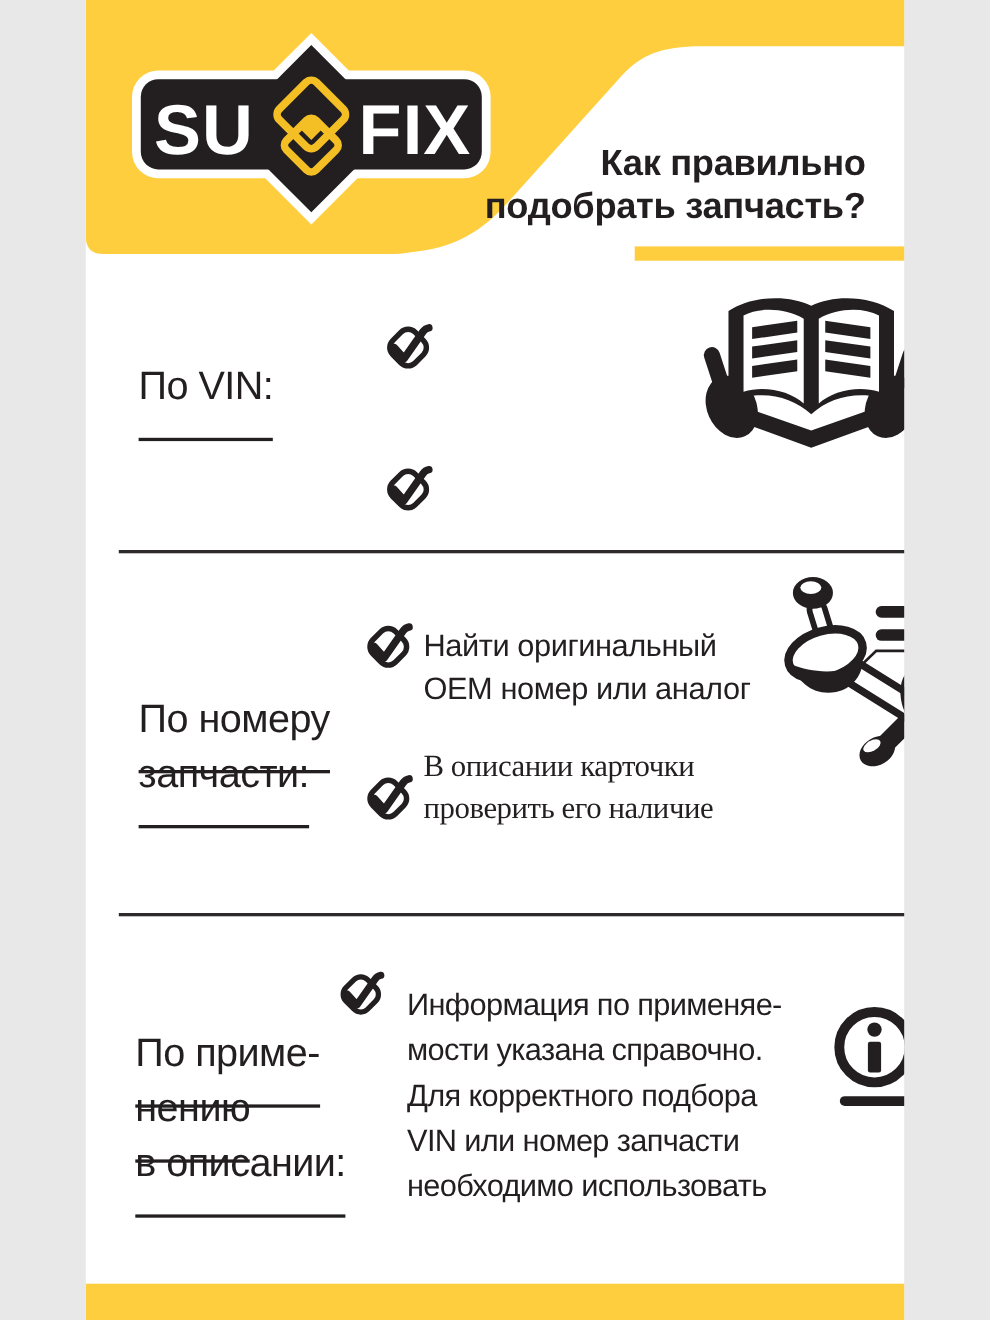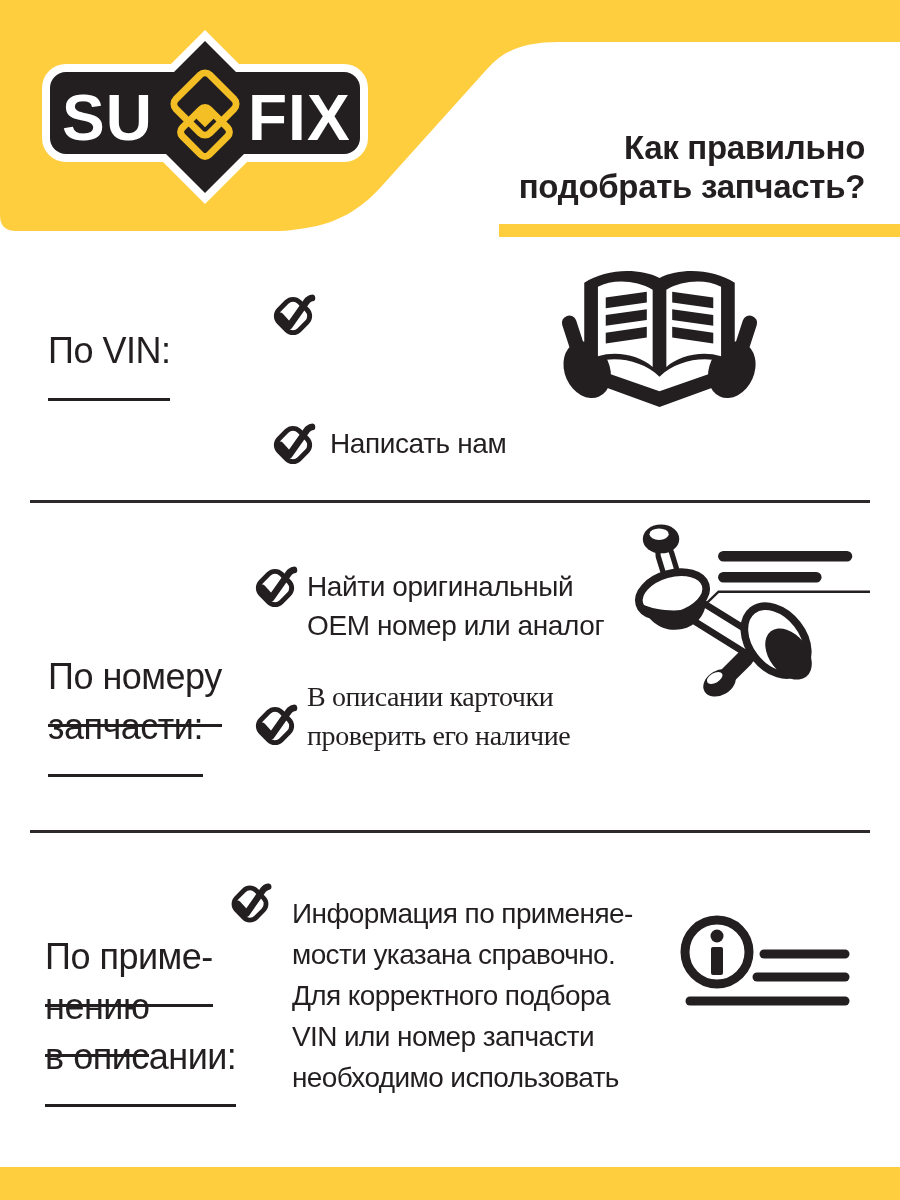--- a/index.html
+++ b/index.html
@@ -1,17 +1,17 @@
 <!DOCTYPE html>
 <html><head>
 <meta charset="utf-8">
 <style>
   html,body{margin:0;padding:0;background:#e8e8e8;}
   .page{
-    position:relative;width:900px;height:1200px;background:#ffffff;overflow:hidden;
+    position:relative;width:744px;height:1200px;background:#ffffff;overflow:hidden;
     font-family:"Liberation Sans",sans-serif;color:#231f20;margin:0 auto;
   }
   .abs{position:absolute;}
   
   .header-svg{left:0;top:0;}
   .logo-svg{left:40px;top:28px;}
   .title{
     right:35px;top:92px;text-align:right;
     font-size:33px;font-weight:bold;line-height:39px;letter-spacing:-0.3px;margin-top:36px;
   }
@@ -63,23 +63,20 @@
 
   <svg class="abs checkmark-icon" style="left:266px;top:289px;" viewBox="0 0 60 60">
     <rect x="14" y="14" width="32" height="32" rx="10" fill="none" stroke="#231f20" stroke-width="5.5" transform="rotate(45 30 30)"></rect>
     <path d="M16,30 L26,41 L45,14 C46.5,11.8 48.5,10.4 51,10" fill="none" stroke="#231f20" stroke-width="7.5" stroke-linecap="round" stroke-linejoin="round"></path>
   </svg>
 
   <svg class="abs checkmark-icon" style="left:266px;top:418px;" viewBox="0 0 60 60">
     <rect x="14" y="14" width="32" height="32" rx="10" fill="none" stroke="#231f20" stroke-width="5.5" transform="rotate(45 30 30)"></rect>
     <path d="M16,30 L26,41 L45,14 C46.5,11.8 48.5,10.4 51,10" fill="none" stroke="#231f20" stroke-width="7.5" stroke-linecap="round" stroke-linejoin="round"></path>
   </svg>
-  <div class="abs item-text" style="left:330px;top:424px;">
-    <div>Написать нам</div>
-  </div>
 
   <svg class="abs" style="left:552px;top:264px;" width="215" height="152" viewBox="0 0 220 155">
     <g fill="#231f20">
 
       <g>
         <rect x="14" y="52" width="15" height="40" rx="7.5" transform="rotate(-18 21 72)"></rect>
         <ellipse cx="36" cy="108" rx="23" ry="30" transform="rotate(-24 36 108)"></ellipse>
         <rect x="191" y="52" width="15" height="40" rx="7.5" transform="rotate(18 199 72)"></rect>
         <ellipse cx="184" cy="108" rx="23" ry="30" transform="rotate(24 184 108)"></ellipse>
       </g>
@@ -98,21 +95,21 @@
       <path d="M55,52 L97,46 L97,57 L55,63 Z"></path>
       <path d="M55,70 L97,64 L97,75 L55,81 Z"></path>
       <path d="M123,28 L165,34 L165,45 L123,39 Z"></path>
       <path d="M123,46 L165,52 L165,63 L123,57 Z"></path>
       <path d="M123,64 L165,70 L165,81 L123,75 Z"></path>
     </g>
   </svg>
 
   <div class="abs divider" style="top:500px;"></div>
 
-  <div class="abs heading" style="left:48px;top:628px;margin-top:24px;">
+  <div class="abs heading" style="left:48px;top:628px;">
     <div><span class="hline">По номеру</span></div>
     <div><span class="hline">запчасти:</span></div>
   </div>
 
   <svg class="abs checkmark-icon" style="left:248px;top:561px;" viewBox="0 0 60 60">
     <rect x="14" y="14" width="32" height="32" rx="10" fill="none" stroke="#231f20" stroke-width="5.5" transform="rotate(45 30 30)"></rect>
     <path d="M16,30 L26,41 L45,14 C46.5,11.8 48.5,10.4 51,10" fill="none" stroke="#231f20" stroke-width="7.5" stroke-linecap="round" stroke-linejoin="round"></path>
   </svg>
   <div class="abs item-text" style="left:307px;top:567px;">
     <div>Найти оригинальный</div>

